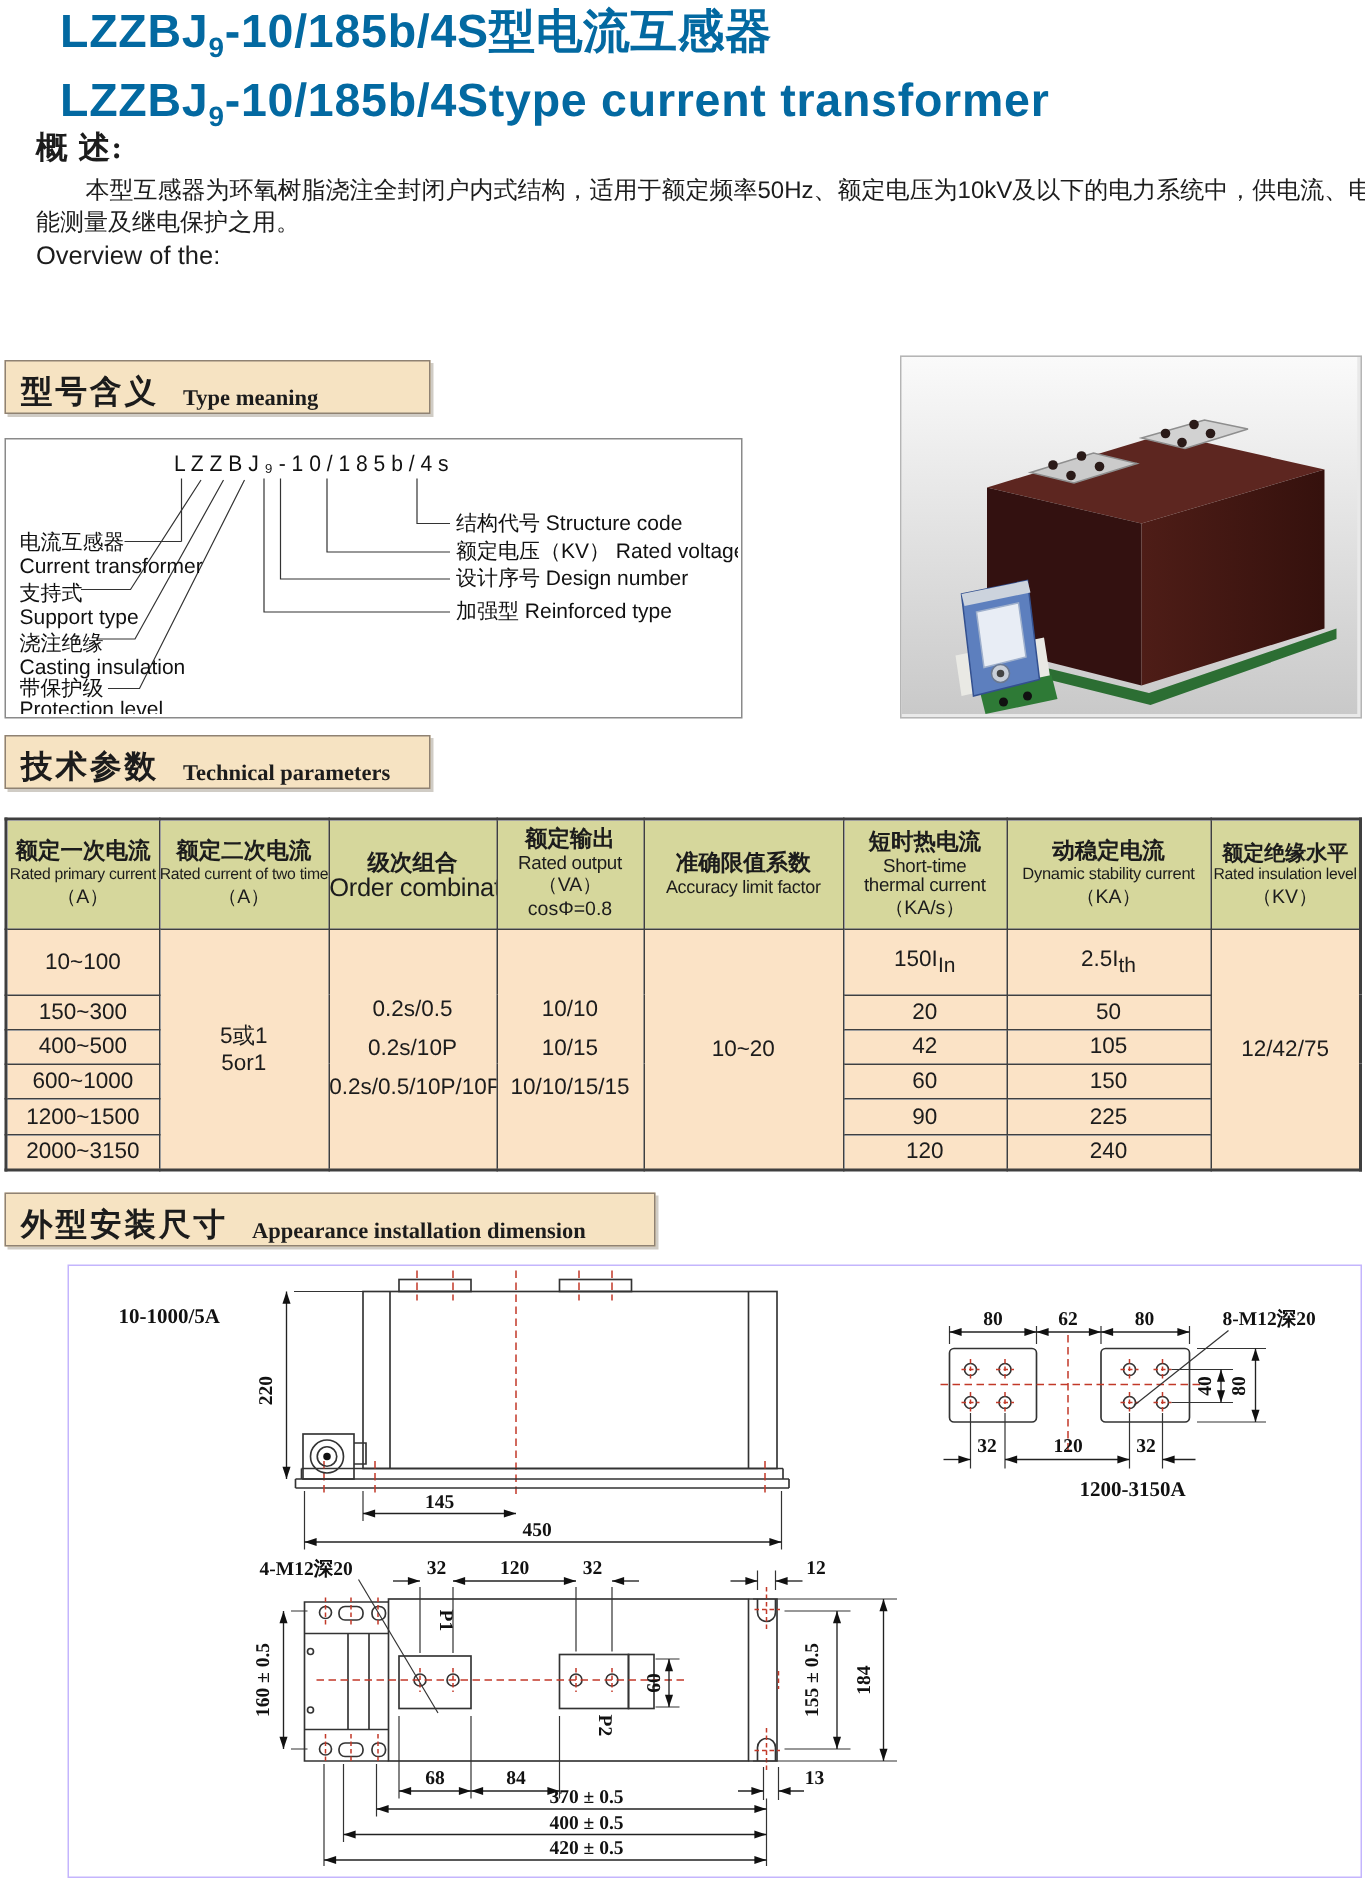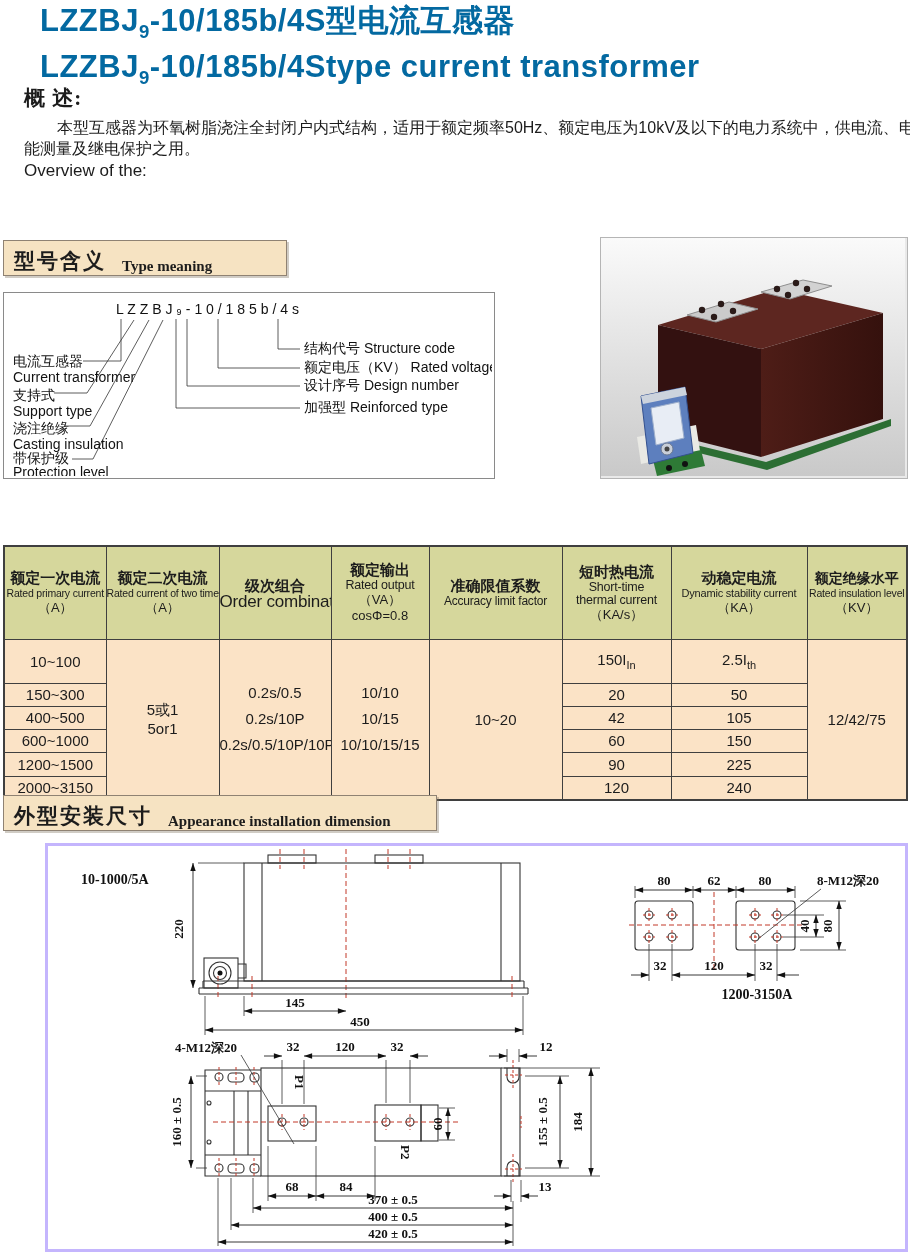--- a/index.html
+++ b/index.html
@@ -25,25 +25,25 @@
   
   .photo{position:absolute;left:600px;top:237px;width:306px;height:240px;border:1px solid #b5b5b5;background:#e9e9e9;}
   
   .ttable{position:absolute;left:3px;top:545px;width:904px;border-collapse:collapse;table-layout:fixed;border:2px solid #3f3f3f;}
   .ttable th,.ttable td{border:1px solid #3f3f3f;text-align:center;vertical-align:middle;padding:0;overflow:hidden;}
   .ttable th{background:#d6d79c;font-weight:normal;}
   .ttable td{background:#fbe3c6;font:15px "Liberation Sans",sans-serif;}
   .hcn{font:bold 15px/18px "Liberation Sans",sans-serif;}
   .hen{font:10.5px/13px "Liberation Sans",sans-serif;letter-spacing:-.2px;white-space:nowrap;}
   .hu{font:13px/16px "Liberation Sans",sans-serif;}
-  tr.hr{height:93px;margin-left:26px;} tr.r0{height:44px;} tr.rs{height:23px;} tr.rt{height:24px;}
+  tr.hr{height:73px;margin-left:26px;} tr.r0{height:44px;} tr.rs{height:23px;} tr.rt{height:24px;}
   .ml{line-height:26px;}
-  .subi{font-size:11px;}
-  
-  .drawbox{position:absolute;left:45px;top:843px;width:863px;height:409px;border:3px solid #c4b5fd;background:#ffffff;box-sizing:border-box;}
+  .subi{font-size:14px;}
+  
+  .drawbox{position:absolute;left:45px;top:843px;width:863px;height:409px;border:1px solid #c4b5fd;background:#ffffff;box-sizing:border-box;}
   
   svg .k{stroke:#333;fill:none;stroke-width:1.1;}
   svg .e{stroke:#333;fill:none;stroke-width:.8;}
   svg .d{stroke:#222;fill:none;stroke-width:.9;marker-start:url(#ah);marker-end:url(#ah);}
   svg .de{stroke:#222;fill:none;stroke-width:.9;marker-end:url(#ah);}
   svg .r{stroke:#c23928;fill:none;stroke-width:1;stroke-dasharray:5 3;}
   svg .t{font:bold 13px "Liberation Serif",serif;fill:#111;text-anchor:middle;}
   svg .ts{font:bold 13px "Liberation Serif",serif;fill:#111;text-anchor:start;}
   svg .tb{font:bold 14px "Liberation Serif",serif;fill:#111;text-anchor:middle;}
   svg .tbs{font:bold 14px "Liberation Serif",serif;fill:#111;text-anchor:start;}
@@ -143,20 +143,24 @@
           <polygon points="40,158 84,149 92,215 48,226" fill="#5d7fbe" stroke="#33508f"></polygon>
           <polygon points="40,158 84,149 86,157 42,166" fill="#ccd3dd"></polygon>
           <polygon points="50,170 78,164 83,200 55,207" fill="#e8edf5" stroke="#9fb0cc"></polygon>
           <circle cx="66" cy="211" r="6" fill="#c9cfd8" stroke="#6a7890"></circle>
           <circle cx="66" cy="211" r="2.5" fill="#444"></circle>
         </g>
       </g>
     </svg>
   </div>
 
+  <div class="sec" style="left:3px;top:490px;width:284px;">
+    <span class="sec-cn">技术参数</span>
+    <span class="sec-en">Technical parameters</span>
+  </div>
 
   <table class="ttable">
     <colgroup>
       <col style="width:102px">
         <col style="width:113px">
         <col style="width:112px">
         <col style="width:98px">
       <col style="width:133px">
         <col style="width:109px">
         <col style="width:136px">

